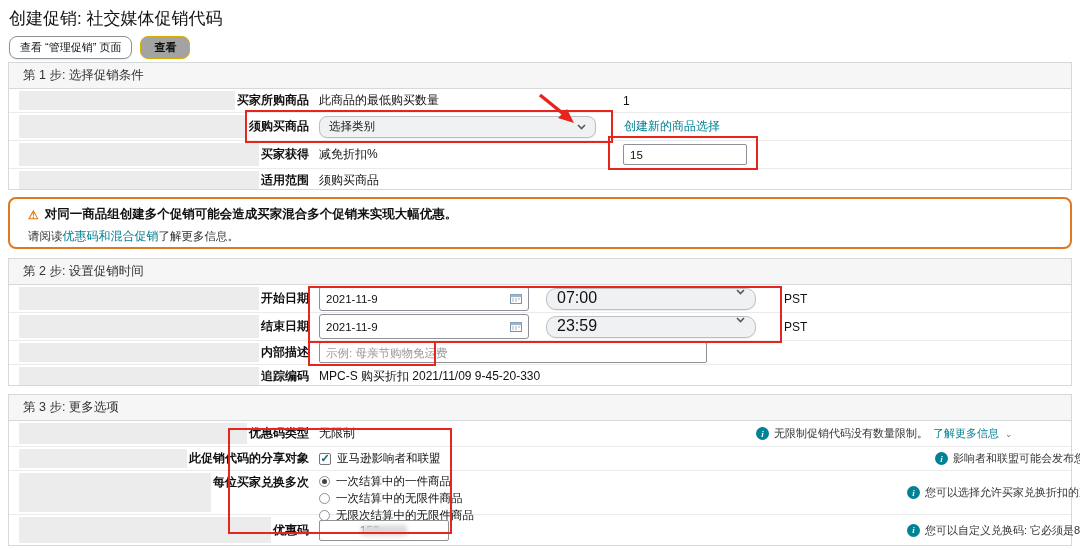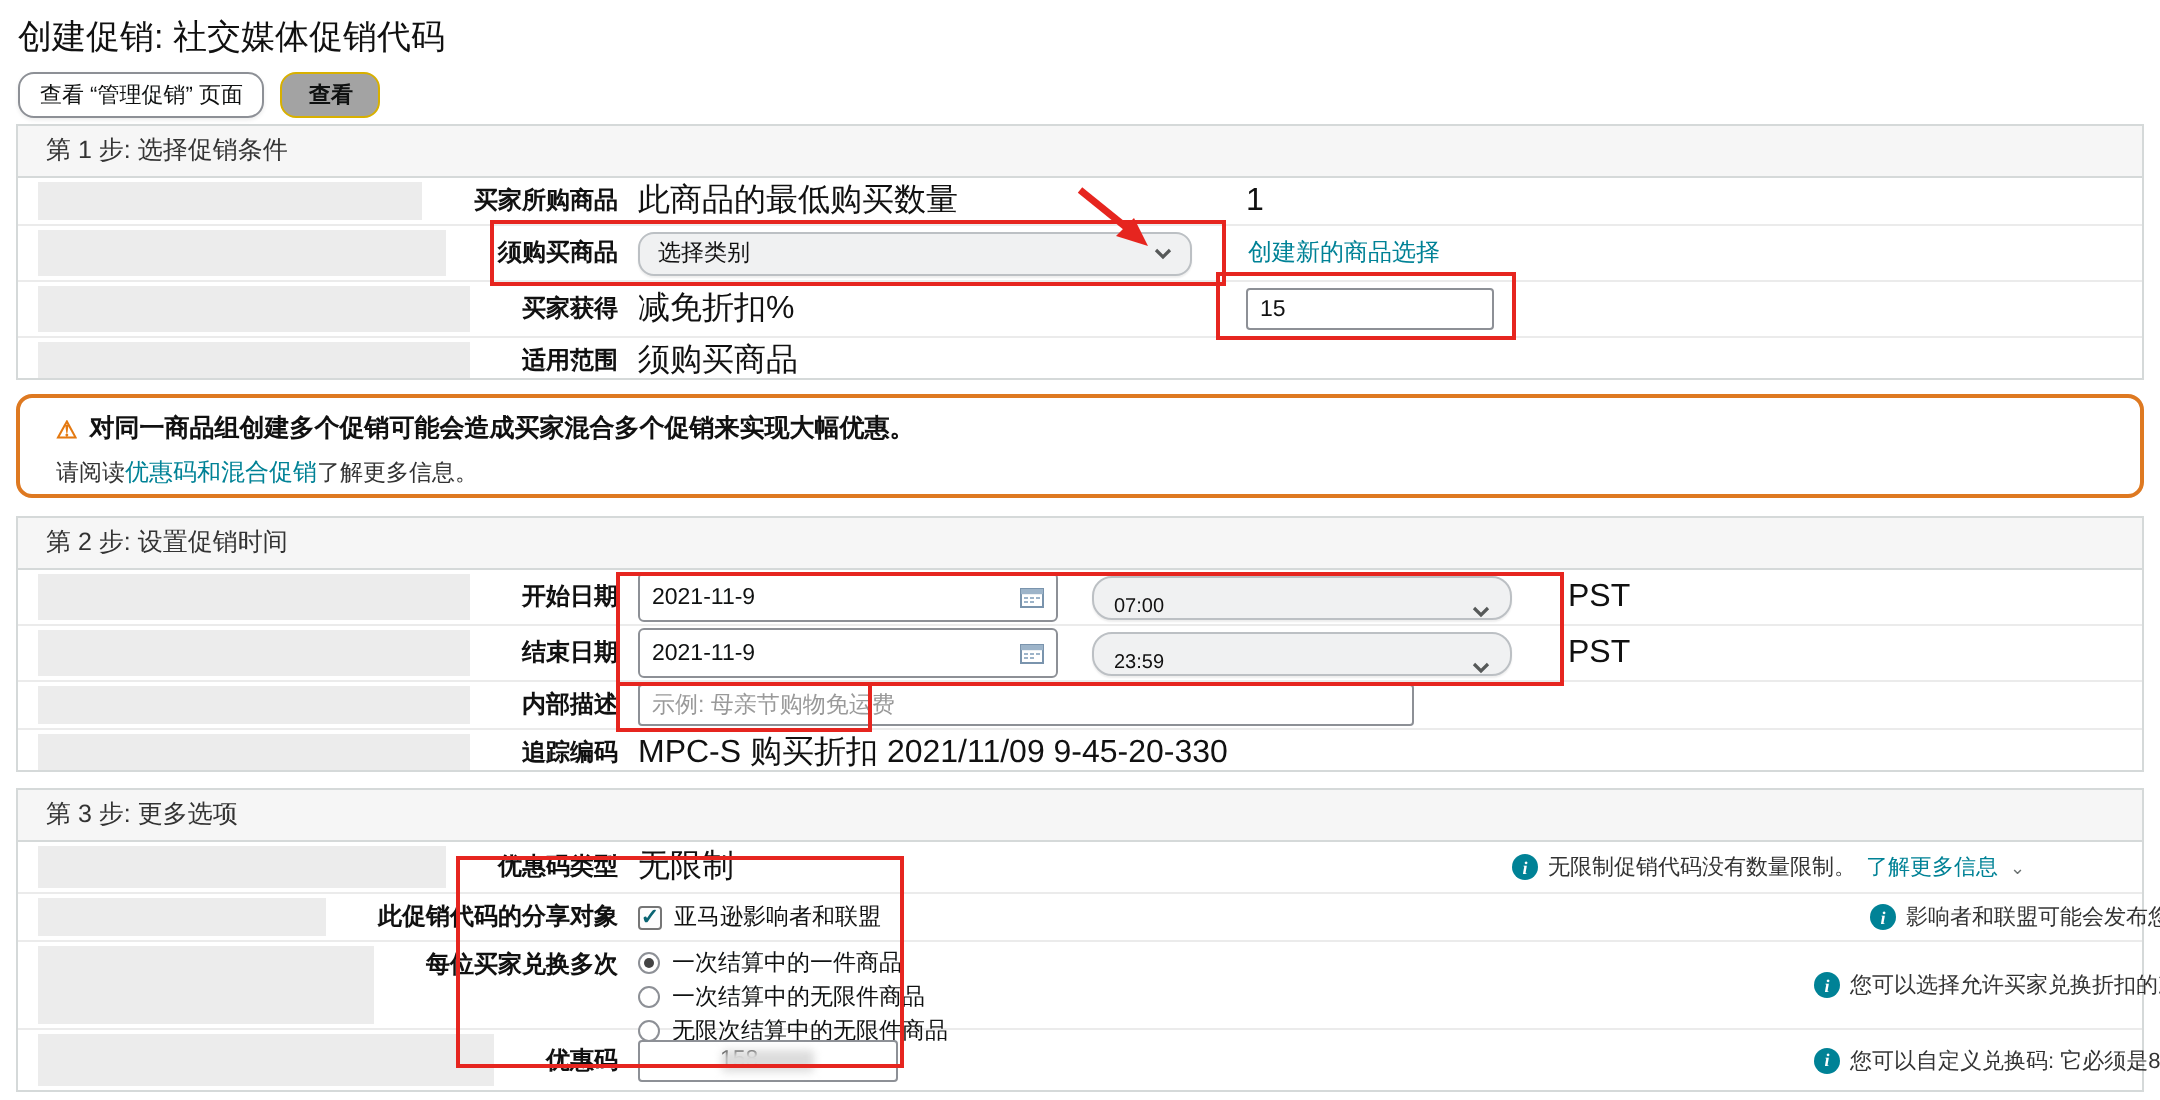--- a/index.html
+++ b/index.html
@@ -15,39 +15,39 @@
   .btn-yellow { background:#a3a3a3; border:1px solid #d8b000; border-radius:8px; padding:3px 13px;
     font-size:11px; font-weight:700; color:#0f1111; cursor:pointer; }
 
   .card { position:absolute; left:8px; right:8px; border:1px solid #d5d9d9; background:#fff; }
   .card-header { height:26px; background:#f6f6f6; border-bottom:1px solid #d5d9d9;
     display:flex; align-items:center; padding-left:14px; font-size:12.5px; color:#333; }
 
   .row { display:flex; align-items:center; position:relative; }
   .lblcell { width:300px; align-self:stretch; display:flex; align-items:center; flex:none; }
   .graybar { flex:1; align-self:stretch; background:#ececec; margin:2px 0 2px 10px; }
-  .lbl { font-weight:700; font-size:12px; padding-left:26px; white-space:nowrap; color:#111; }
+  .lbl { font-weight:700; font-size:12px; padding-left:2px; white-space:nowrap; color:#111; }
   .content { flex:1; display:flex; align-items:center; padding-left:10px; position:relative; align-self:stretch; }
   .rowline { border-bottom:1px solid #ebebeb; }
 
-  .plain { font-size:16px; color:#111; white-space:nowrap; }
+  .plain { font-size:12px; color:#111; white-space:nowrap; }
   .col-desc { width:304px; flex:none; }
   .link { color:#008296; cursor:pointer; white-space:nowrap; font-size:12px; }
   .info { position:absolute; display:flex; align-items:center; gap:5px; font-size:11px; color:#333; white-space:nowrap; }
   .info .link { font-size:11px; }
   .iicon { width:13px; height:13px; border-radius:50%; background:#008296; color:#fff; flex:none;
     display:inline-flex; align-items:center; justify-content:center;
     font-size:9px; font-weight:700; font-family:"Liberation Serif", serif; font-style:italic; }
   .chev-sm { color:#6a7070; font-size:9px; margin-left:1px; }
 
   .selectbox { width:277px; height:22px; background:#f0f1f2; border:1px solid #bcc0c4; border-radius:8px;
     display:flex; align-items:center; padding:0 9px; font-size:11.5px; color:#111; cursor:pointer;
     box-shadow:0 1px 1px rgba(0,0,0,.07); justify-content:space-between; }
   .timebox { width:210px; height:22px; background:#f0f1f2; border:1px solid #bcc0c4; border-radius:10px;
-    display:flex; align-items:flex-end; padding:0 10px; font-size:10px; color:#111; cursor:pointer;
+    display:flex; align-items:flex-start; padding:0 10px; font-size:16px; color:#111; cursor:pointer;
     justify-content:space-between; box-shadow:0 1px 1px rgba(0,0,0,.07); }
   .chevron { width:9px; height:6px; flex:none; }
 
   .datebox { width:210px; height:25px; background:#fff; border:1px solid #8d9096; border-radius:3px;
     display:flex; align-items:center; justify-content:space-between; padding:0 6px; font-size:11.5px; cursor:text; }
 
   .textinput { height:21px; border:1px solid #8d9096; border-radius:2px; background:#fff;
     font-size:11.5px; padding:0 6px; font-family:"Liberation Sans", sans-serif; color:#111; }
   .textinput::placeholder { color:#9a9a9a; }
 

